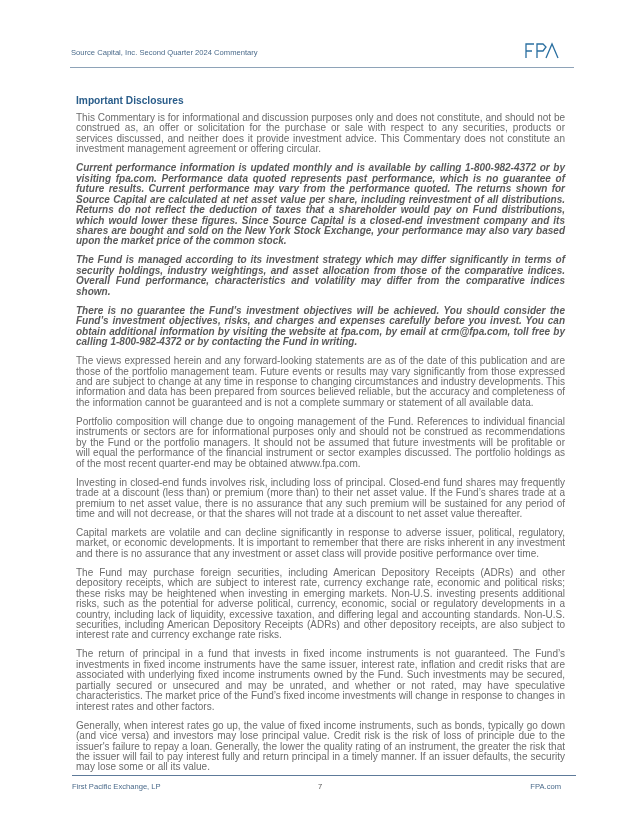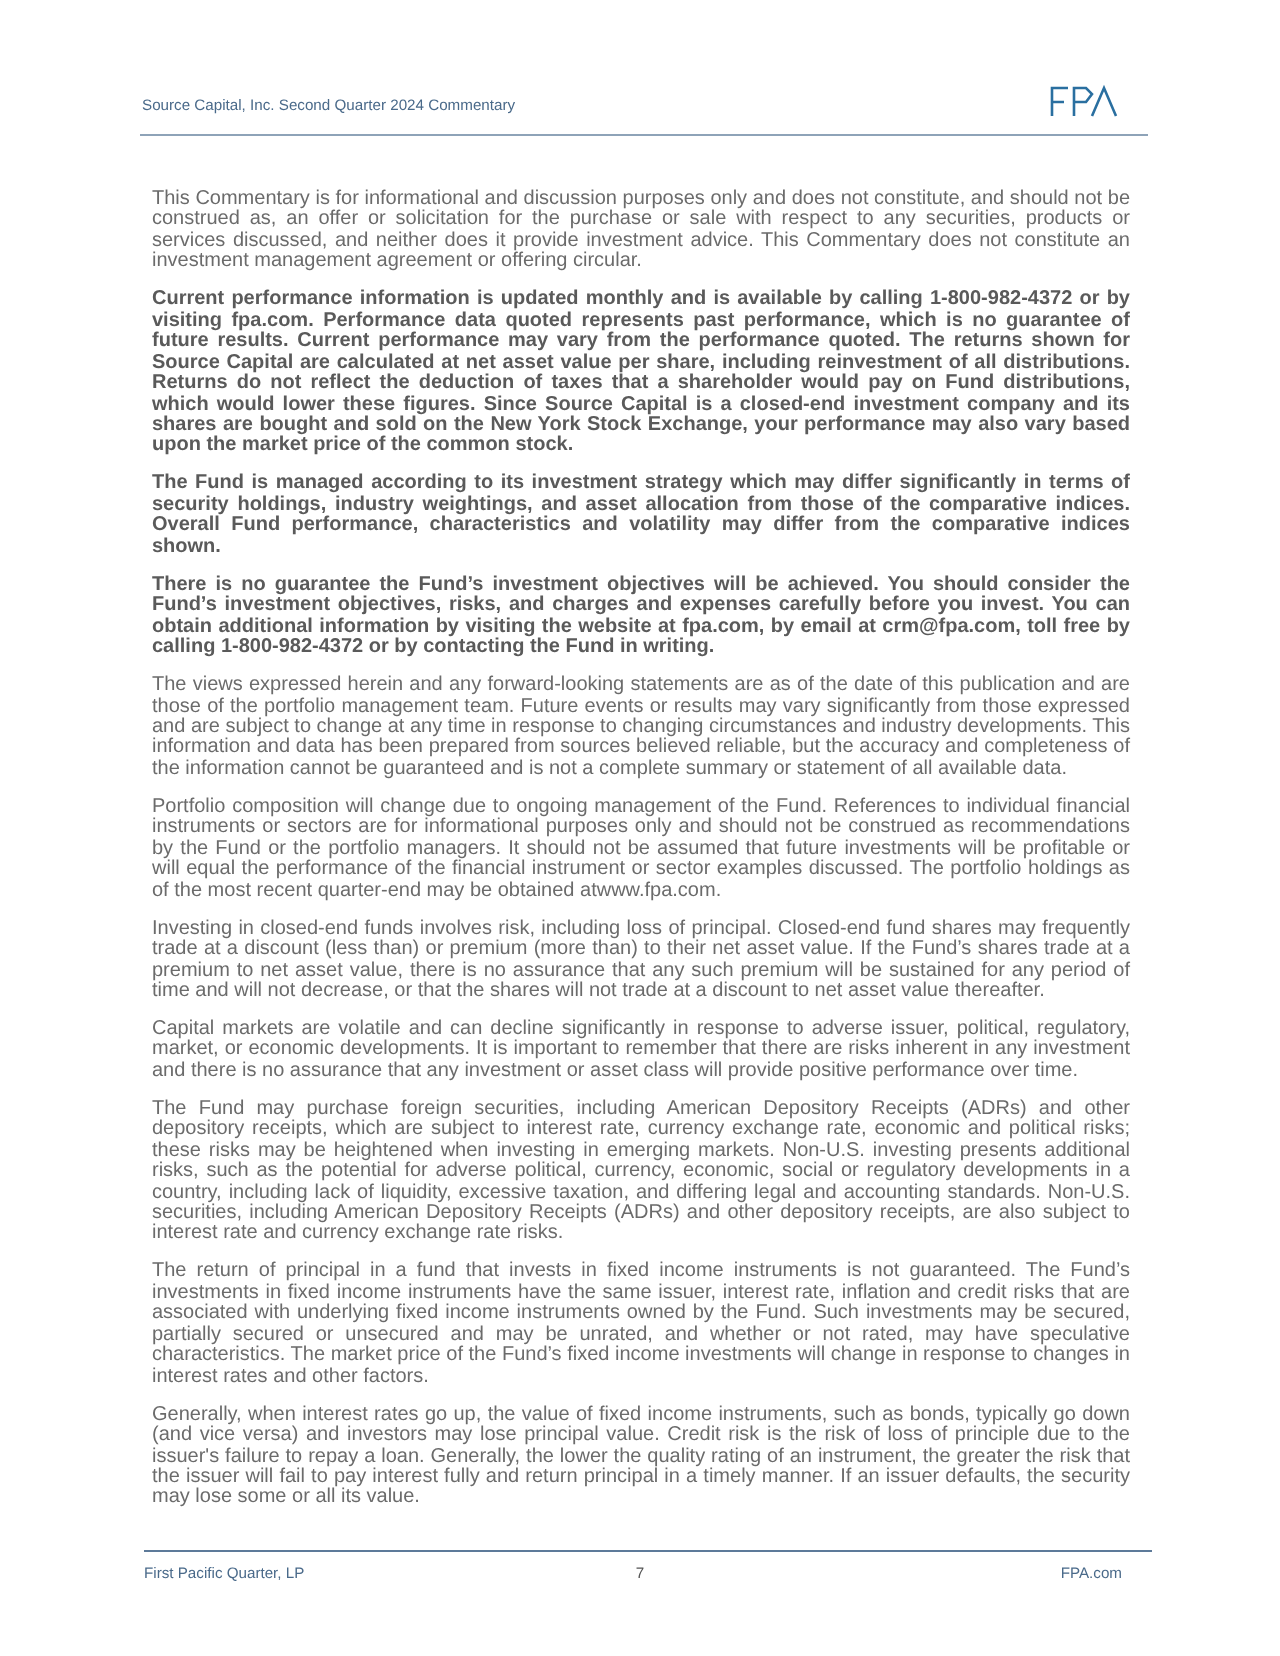--- a/index.html
+++ b/index.html
@@ -3,51 +3,52 @@
 <meta charset="utf-8">
 <style>
   html, body { margin: 0; padding: 0; background: #ffffff; }
   body { width: 640px; height: 828px; position: relative; overflow: hidden; font-family: "Liberation Sans", sans-serif; }
   .header-title { position: absolute; left: 71px; top: 48px; font-size: 7.6px; color: #4a6a8a; text-align: center; }
   .logo { position: absolute; left: 524px; top: 42px; width: 36px; height: 18px; }
   .header-rule { position: absolute; left: 70px; top: 67px; width: 504px; height: 1px; background: #8ea3b8; }
   .content { position: absolute; left: 76px; top: 95px; width: 489px; }
   .section-title { font-size: 10.2px; font-weight: bold; color: #2a5d8a; margin: 0 0 7px 0; }
   p { margin: 0 0 8.5px 0; font-size: 10px; line-height: 10.45px; color: #6b6b6b; text-align: justify; }
-  p.bi { font-weight: bold; color: #5a5a5a; }
+  p.bi { font-weight: bold; font-style: italic; color: #5a5a5a; }
   .footer-rule { position: absolute; left: 72px; top: 775px; width: 504px; height: 1px; background: #5d7a99; }
   .footer-left { position: absolute; left: 72px; top: 782px; font-size: 7.6px; color: #4a6a8a; }
   .footer-center { position: absolute; left: 0; width: 640px; text-align: center; top: 782px; font-size: 7.6px; color: #555; }
   .footer-right { position: absolute; right: 79px; top: 782px; font-size: 7.6px; color: #4a6a8a; }
 </style>
 </head>
 <body>
 
 <div class="header-title">Source Capital, Inc. Second Quarter 2024 Commentary</div>
 <svg class="logo" viewBox="0 0 36 18">
   <g fill="none" stroke="#2a6fa0" stroke-width="1.3">
     <path d="M2 16 V2 H10 M2 9 H8"></path>
     <path d="M13 16 V2 H19 L22 5 L19 9 H13"></path>
     <path d="M22 16 L28 2 L34 16"></path>
   </g>
 </svg>
 <div class="header-rule"></div>
 
 <div class="content">
+  <div class="section-title">Important Disclosures</div>
   <div id="paras">
       <p>This Commentary is for informational and discussion purposes only and does not constitute, and should not be construed as, an offer or solicitation for the purchase or sale with respect to any securities, products or services discussed, and neither does it provide investment advice. This Commentary does not constitute an investment management agreement or offering circular.</p>
       <p class="bi">Current performance information is updated monthly and is available by calling 1-800-982-4372 or by visiting fpa.com. Performance data quoted represents past performance, which is no guarantee of future results. Current performance may vary from the performance quoted. The returns shown for Source Capital are calculated at net asset value per share, including reinvestment of all distributions. Returns do not reflect the deduction of taxes that a shareholder would pay on Fund distributions, which would lower these figures. Since Source Capital is a closed-end investment company and its shares are bought and sold on the New York Stock Exchange, your performance may also vary based upon the market price of the common stock.</p>
       <p class="bi">The Fund is managed according to its investment strategy which may differ significantly in terms of security holdings, industry weightings, and asset allocation from those of the comparative indices. Overall Fund performance, characteristics and volatility may differ from the comparative indices shown.</p>
       <p class="bi">There is no guarantee the Fund’s investment objectives will be achieved. You should consider the Fund’s investment objectives, risks, and charges and expenses carefully before you invest. You can obtain additional information by visiting the website at fpa.com, by email at crm@fpa.com, toll free by calling 1-800-982-4372 or by contacting the Fund in writing.</p>
       <p>The views expressed herein and any forward-looking statements are as of the date of this publication and are those of the portfolio management team. Future events or results may vary significantly from those expressed and are subject to change at any time in response to changing circumstances and industry developments. This information and data has been prepared from sources believed reliable, but the accuracy and completeness of the information cannot be guaranteed and is not a complete summary or statement of all available data.</p>
       <p>Portfolio composition will change due to ongoing management of the Fund. References to individual financial instruments or sectors are for informational purposes only and should not be construed as recommendations by the Fund or the portfolio managers. It should not be assumed that future investments will be profitable or will equal the performance of the financial instrument or sector examples discussed. The portfolio holdings as of the most recent quarter-end may be obtained atwww.fpa.com.</p>
       <p>Investing in closed-end funds involves risk, including loss of principal. Closed-end fund shares may frequently trade at a discount (less than) or premium (more than) to their net asset value. If the Fund’s shares trade at a premium to net asset value, there is no assurance that any such premium will be sustained for any period of time and will not decrease, or that the shares will not trade at a discount to net asset value thereafter.</p>
       <p>Capital markets are volatile and can decline significantly in response to adverse issuer, political, regulatory, market, or economic developments. It is important to remember that there are risks inherent in any investment and there is no assurance that any investment or asset class will provide positive performance over time.</p>
       <p>The Fund may purchase foreign securities, including American Depository Receipts (ADRs) and other depository receipts, which are subject to interest rate, currency exchange rate, economic and political risks; these risks may be heightened when investing in emerging markets. Non-U.S. investing presents additional risks, such as the potential for adverse political, currency, economic, social or regulatory developments in a country, including lack of liquidity, excessive taxation, and differing legal and accounting standards. Non-U.S. securities, including American Depository Receipts (ADRs) and other depository receipts, are also subject to interest rate and currency exchange rate risks.</p>
       <p>The return of principal in a fund that invests in fixed income instruments is not guaranteed. The Fund’s investments in fixed income instruments have the same issuer, interest rate, inflation and credit risks that are associated with underlying fixed income instruments owned by the Fund. Such investments may be secured, partially secured or unsecured and may be unrated, and whether or not rated, may have speculative characteristics. The market price of the Fund’s fixed income investments will change in response to changes in interest rates and other factors.</p>
       <p>Generally, when interest rates go up, the value of fixed income instruments, such as bonds, typically go down (and vice versa) and investors may lose principal value. Credit risk is the risk of loss of principle due to the issuer's failure to repay a loan. Generally, the lower the quality rating of an instrument, the greater the risk that the issuer will fail to pay interest fully and return principal in a timely manner. If an issuer defaults, the security may lose some or all its value.</p>
     </div>
 </div>
 
 <div class="footer-rule"></div>
-<div class="footer-left">First Pacific Quarter, LP</div>
+<div class="footer-left">First Pacific Exchange, LP</div>
 <div class="footer-center">7</div>
 <div class="footer-right">FPA.com</div>
 
 </body></html>

